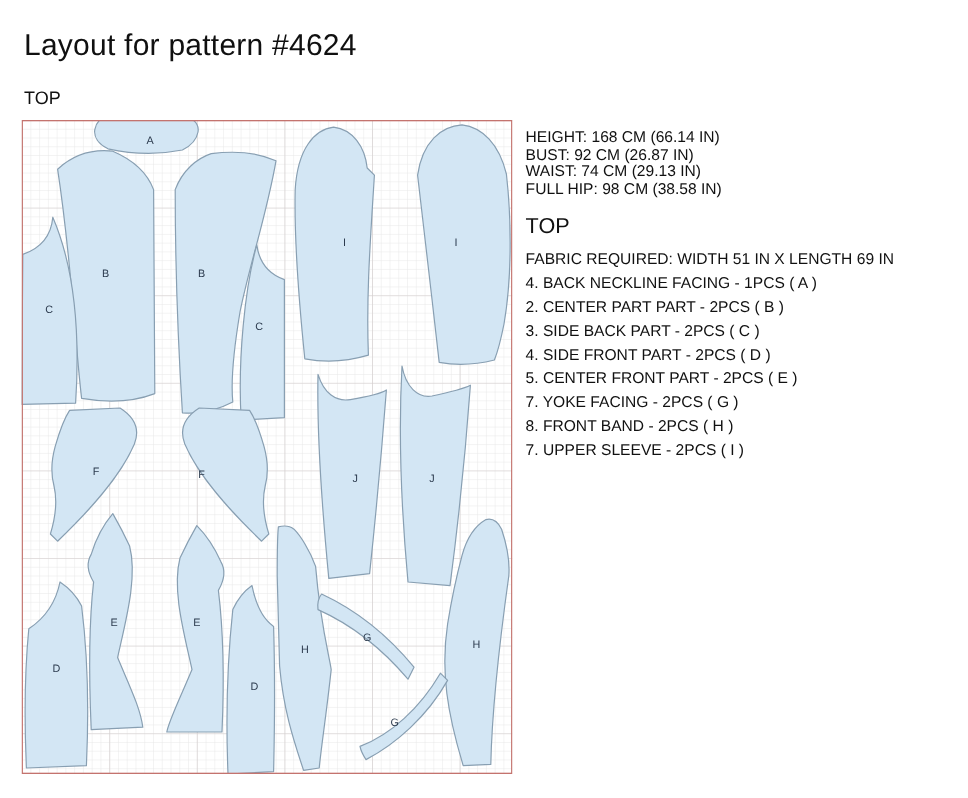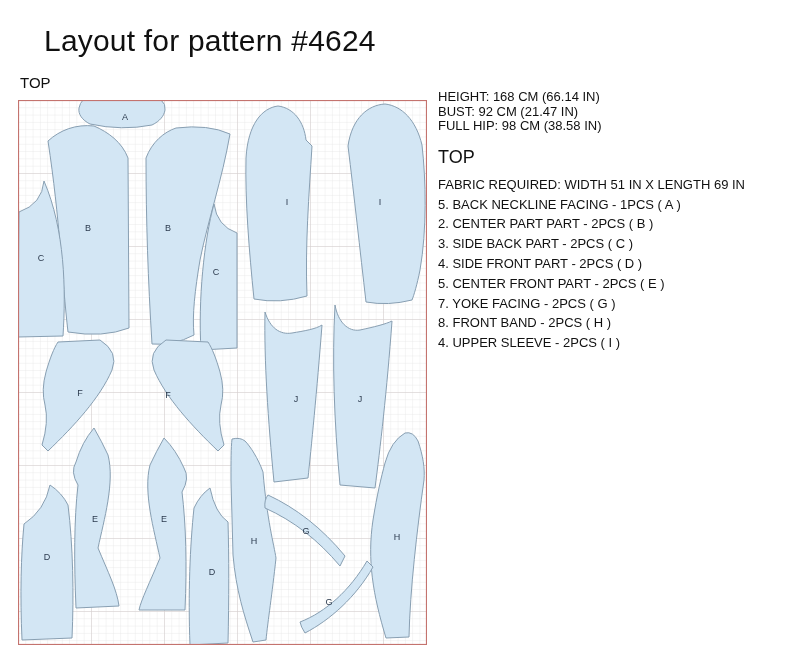--- a/index.html
+++ b/index.html
@@ -1,33 +1,33 @@
 <!DOCTYPE html>
 <html><head>
 <meta charset="utf-8">
 <style>
   html,body{margin:0;padding:0;background:#ffffff;}
   body{
     width:807px;height:665px;position:relative;overflow:hidden;
     font-family:"Liberation Sans","DejaVu Sans",sans-serif;color:#111;
   }
   .page-title{
-    position:absolute;left:20px;top:24px;font-size:30px;font-weight:400;
-    letter-spacing:.2px;color:#101010;margin-left:24px;
+    position:absolute;left:20px;top:24px;font-size:25px;font-weight:400;
+    letter-spacing:.2px;color:#101010;
   }
   .section-label{
     position:absolute;left:20px;top:74px;font-size:15px;font-weight:400;color:#101010;
   }
   .layout-wrap{position:absolute;left:18px;top:100px;width:409px;height:545px;}
   .layout-wrap svg{display:block;}
   .piece-label{
     font-family:"Liberation Sans","DejaVu Sans",sans-serif;
     font-size:9px;fill:#2b3a4d;
   }
-  .right-col{position:absolute;left:438px;top:90px;width:362px;}
+  .right-col{position:absolute;left:438px;top:107px;width:362px;}
   .measure-line{font-size:13px;line-height:14.6px;white-space:nowrap;}
   .details-heading{font-size:18px;font-weight:400;margin-top:13px;margin-bottom:7px;}
   .fabric-line{font-size:13px;line-height:19.8px;white-space:nowrap;}
   .item-line{font-size:13px;line-height:19.8px;white-space:nowrap;}
 </style>
 </head>
 <body>
 
 <div class="page-title">Layout for pattern #4624</div>
 <div class="section-label">TOP</div>
@@ -101,28 +101,29 @@
       <text x="311" y="505">G</text>
     </g>
 
     <rect x="0.5" y="0.5" width="408" height="544" fill="none" stroke="#c4736e" stroke-width="1.2"></rect>
   </svg>
 </div>
 
 <div class="right-col">
   <div>
       <div class="measure-line">HEIGHT: 168 CM (66.14 IN)</div>
-      <div class="measure-line">BUST: 92 CM (21.47 IN)</div>
+      <div class="measure-line">BUST: 92 CM (26.87 IN)</div>
+      <div class="measure-line">WAIST: 74 CM (29.13 IN)</div>
       <div class="measure-line">FULL HIP: 98 CM (38.58 IN)</div>
     </div>
   <div class="details-heading">TOP</div>
   <div class="fabric-line">FABRIC REQUIRED: WIDTH 51 IN X LENGTH 69 IN</div>
   <div>
-      <div class="item-line">5. BACK NECKLINE FACING - 1PCS ( A )</div>
+      <div class="item-line">4. BACK NECKLINE FACING - 1PCS ( A )</div>
       <div class="item-line">2. CENTER PART PART - 2PCS ( B )</div>
       <div class="item-line">3. SIDE BACK PART - 2PCS ( C )</div>
       <div class="item-line">4. SIDE FRONT PART - 2PCS ( D )</div>
       <div class="item-line">5. CENTER FRONT PART - 2PCS ( E )</div>
       <div class="item-line">7. YOKE FACING - 2PCS ( G )</div>
       <div class="item-line">8. FRONT BAND - 2PCS ( H )</div>
-      <div class="item-line">4. UPPER SLEEVE - 2PCS ( I )</div>
+      <div class="item-line">7. UPPER SLEEVE - 2PCS ( I )</div>
     </div>
 </div>
 
 </body></html>

